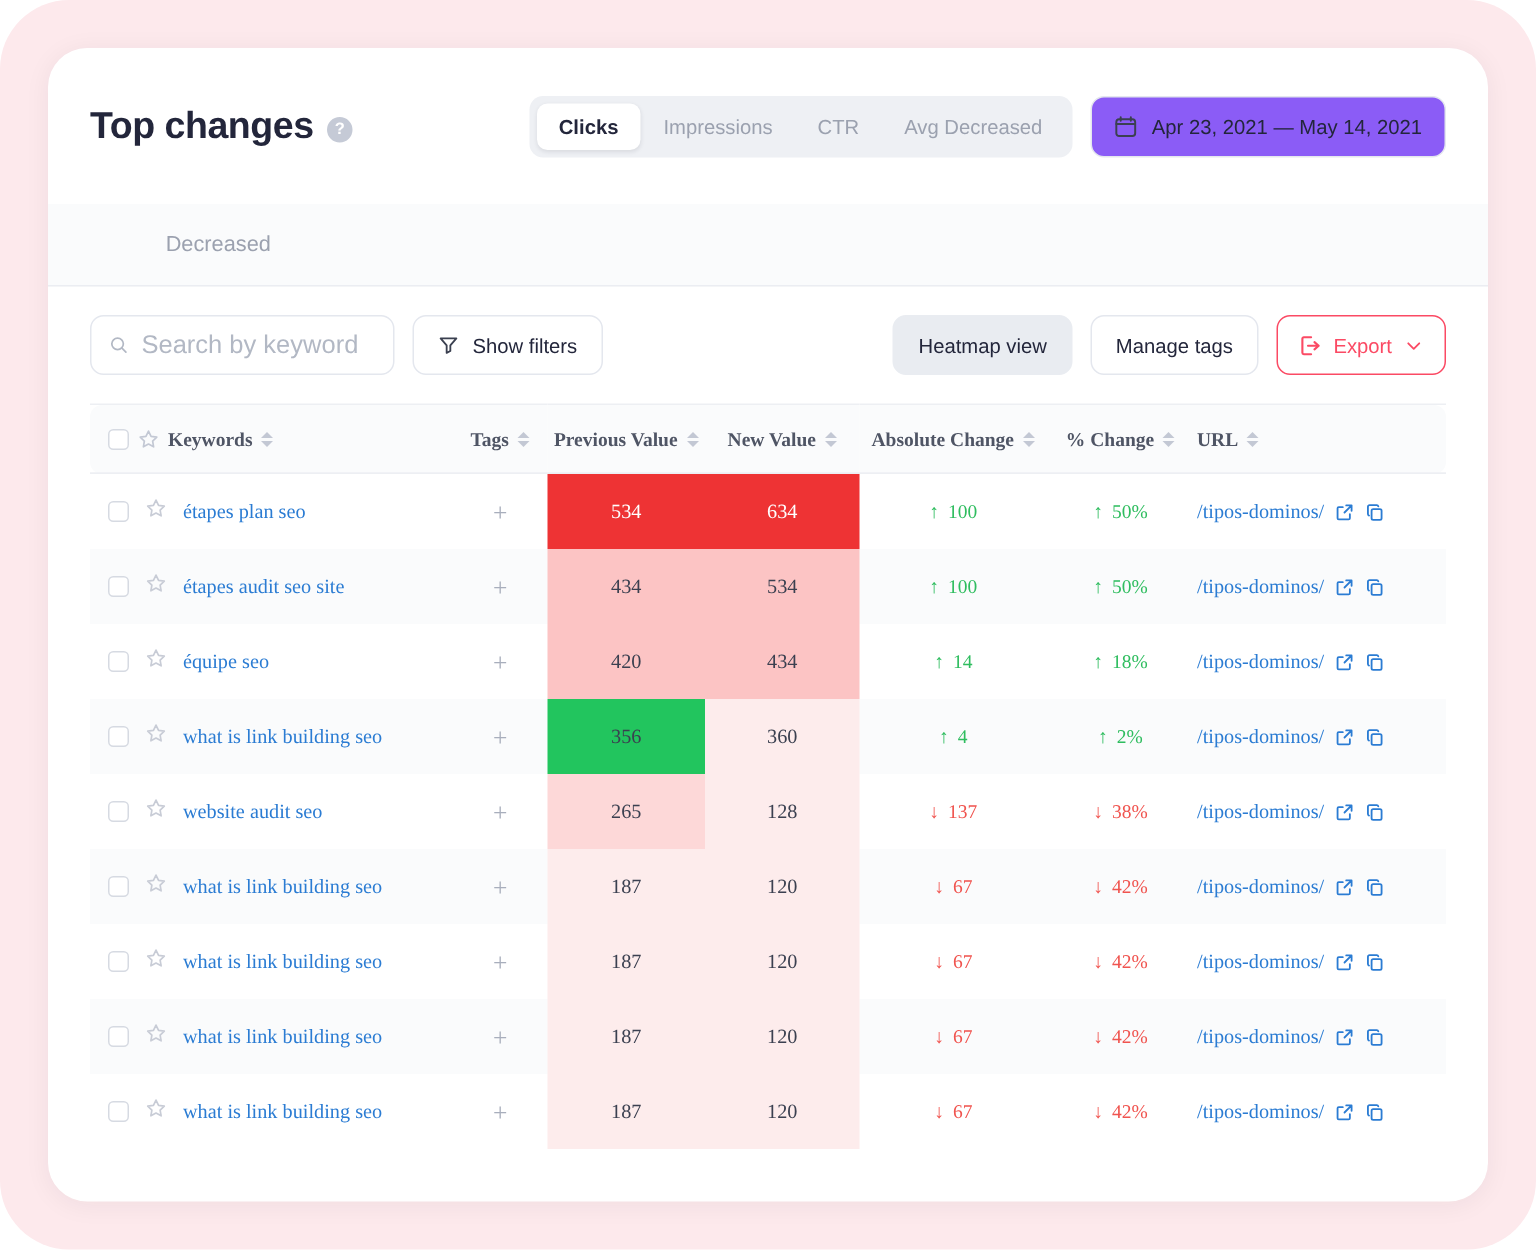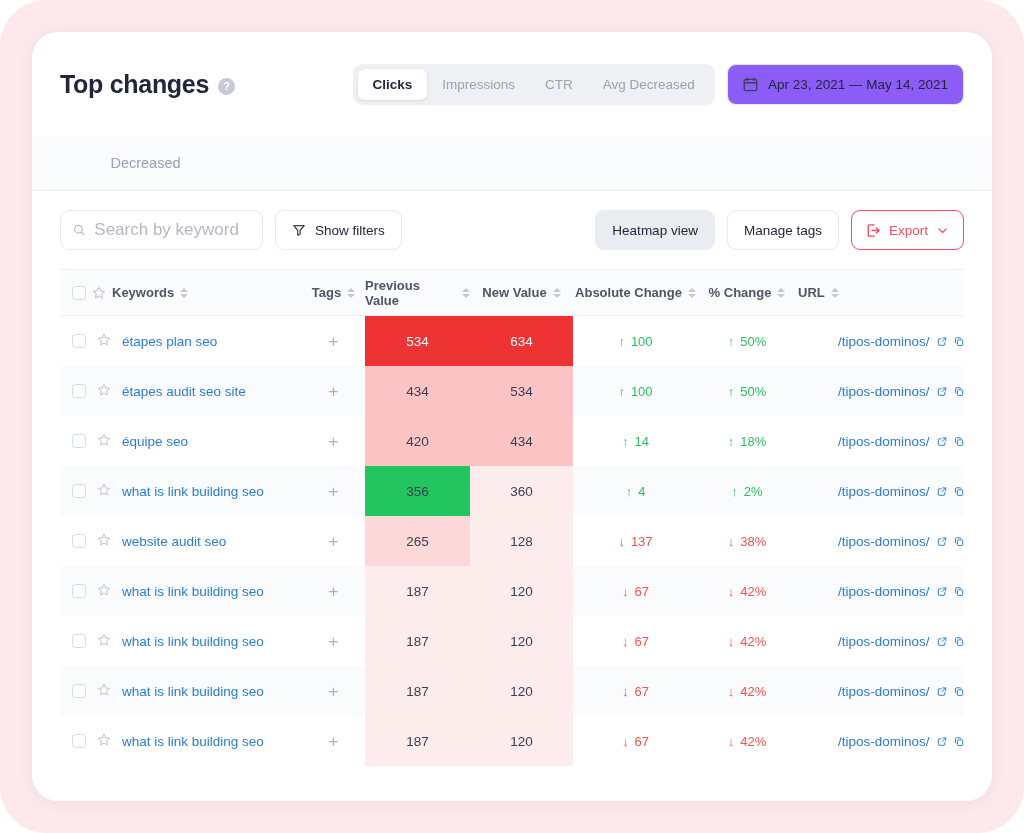--- a/index.html
+++ b/index.html
@@ -129,21 +129,21 @@
   .btn.plain-gray {
     background: #e9ecf1; border-color: #e9ecf1;
   }
   .btn.danger {
     border: 1.6px solid #fb4a64; color: #fb4a64; gap: 8px;
     padding: 0 14px;
   }
   .spacer { margin-left: auto; }
 
   
-  .table-wrap { padding: 0 28px; }
+  .table-wrap { padding: 0 28px; font-family: Liberation Serif, serif; }
   table { width: 100%; border-collapse: collapse; table-layout: fixed; }
   thead th {
     background: #fafbfc;
     height: 46px;
     font-size: 13px; font-weight: 600; color: #4f5565;
     text-align: left;
     border-top: 1px solid #edeff3;
     border-bottom: 1px solid #edeff3;
     padding: 0;
   }
@@ -182,21 +182,21 @@
   }
 
   .chg { text-align: center; }
   .chg-in {
     display: flex; align-items: center; justify-content: center; gap: 6px;
     font-size: 13px;
   }
   .chg.up   .chg-in { color: #2fbd5f; }
   .chg.down .chg-in { color: #f0544f; }
 
-  .url-cell { display: flex; align-items: center; gap: 7px; padding-left: 2px; margin-left: 40px; }
+  .url-cell { display: flex; align-items: center; gap: 7px; padding-left: 2px; }
   .url-link { color: #2b7cd3; font-size: 13.5px; cursor: pointer; white-space: nowrap; }
   .url-ico { cursor: pointer; display: block; }
 
   
   col.c-kw   { width: 242px; }
   col.c-tag  { width: 63px;  }
   col.c-prev { width: 105px; }
   col.c-new  { width: 103px; }
   col.c-abs  { width: 125px; }
   col.c-pct  { width: 98px;  }

